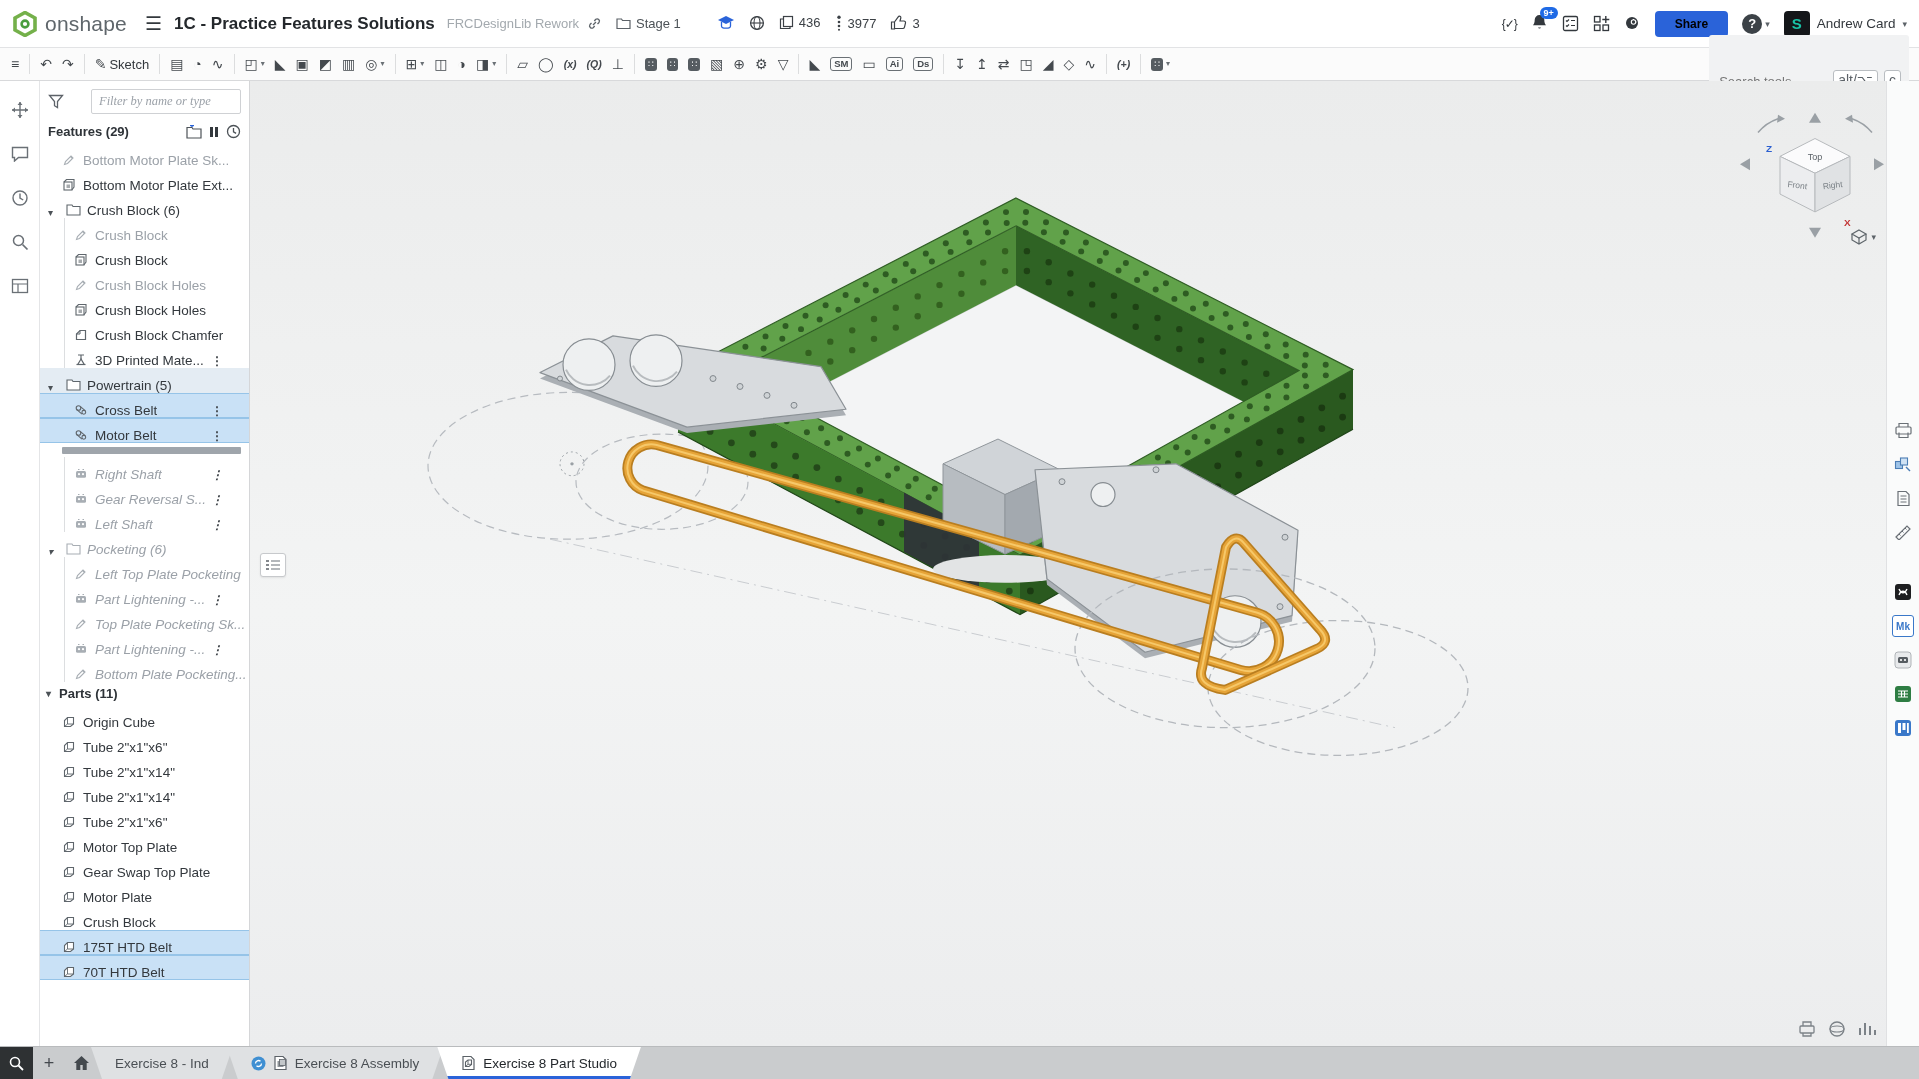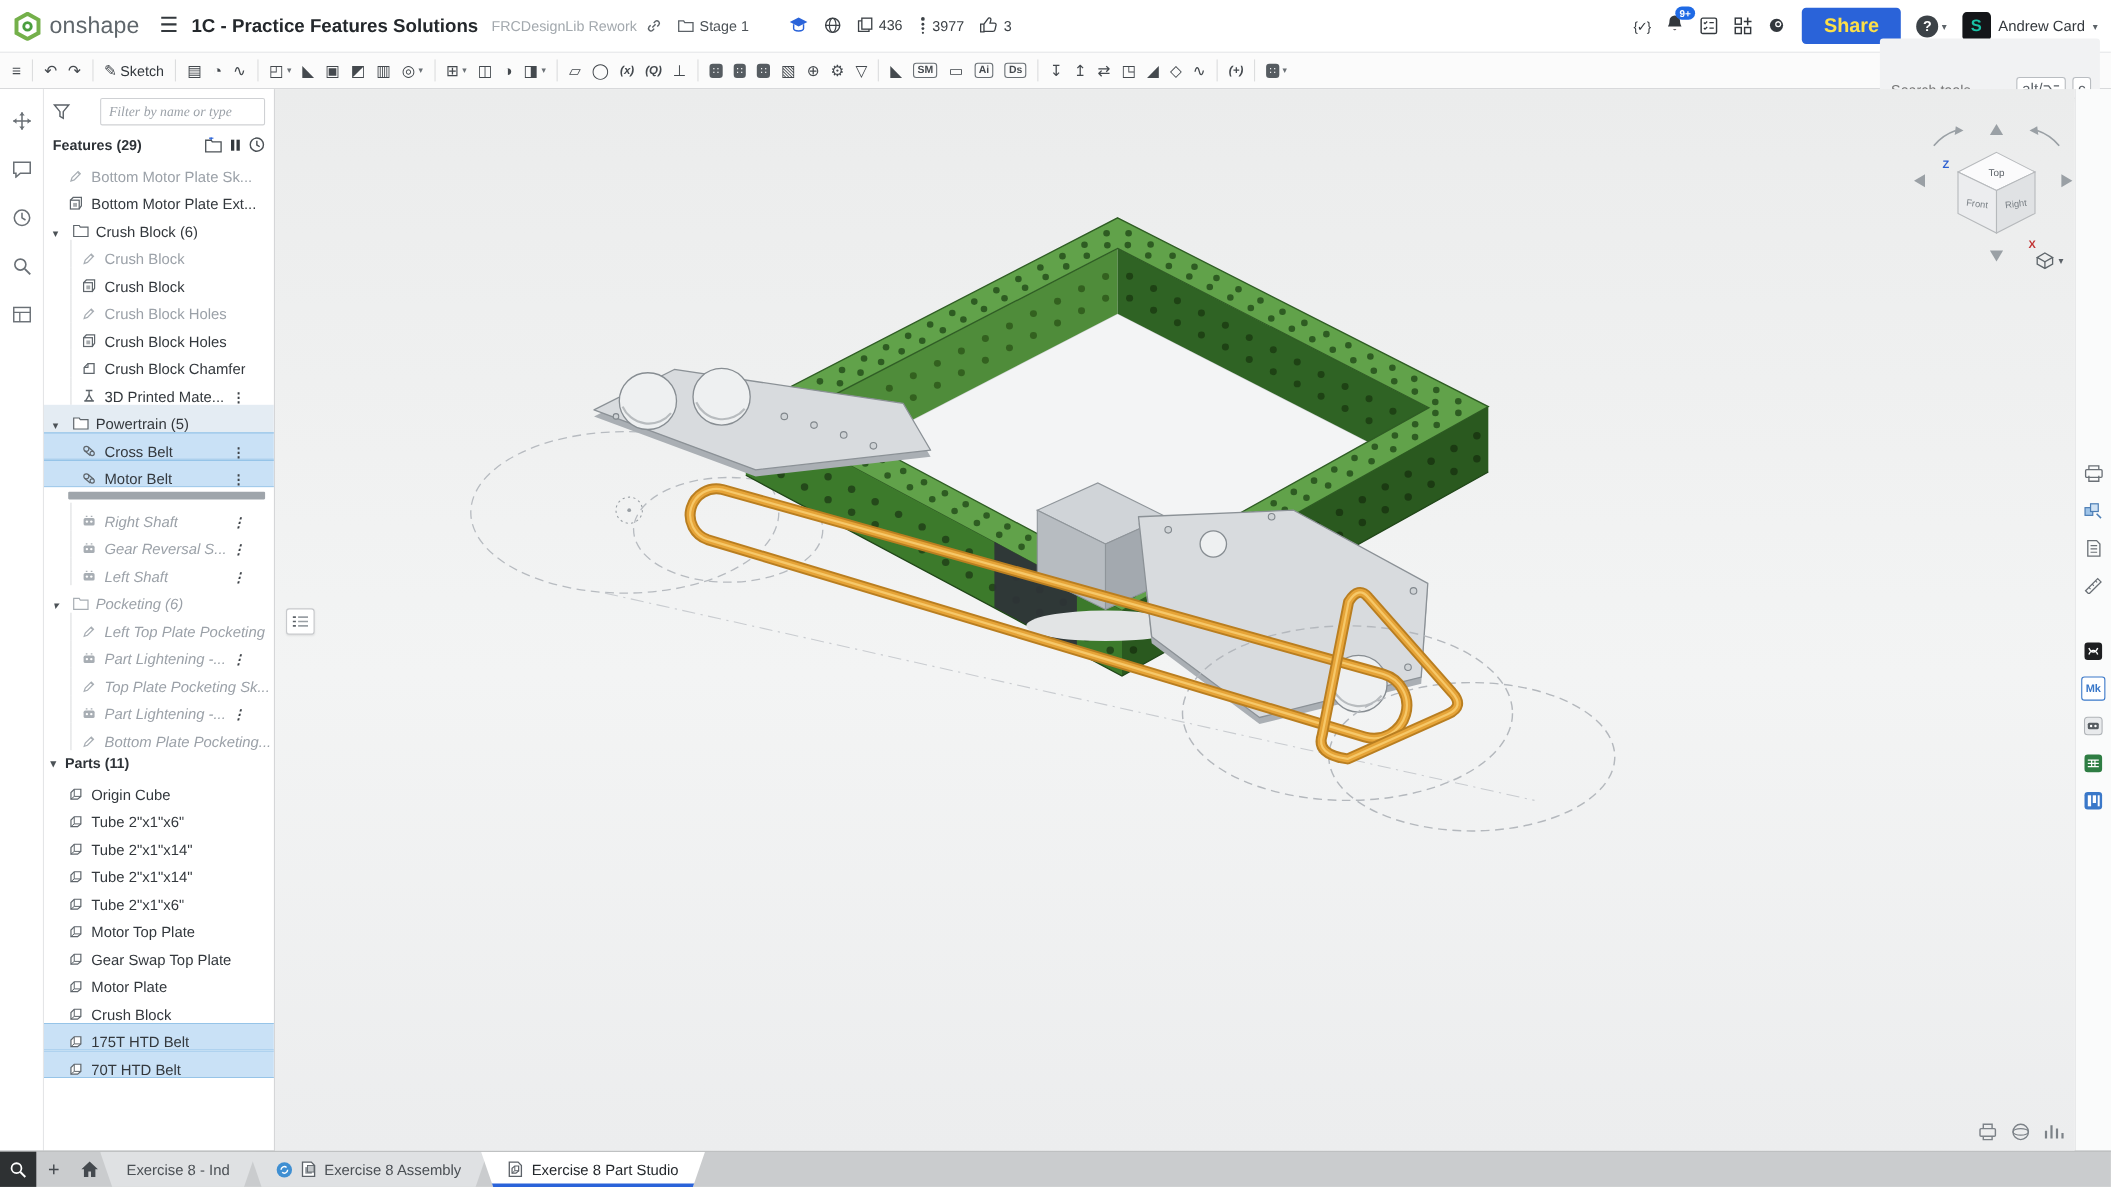--- a/index.html
+++ b/index.html
@@ -15,21 +15,21 @@
   .doc-title{font-size:17px;font-weight:bold;color:#24282c;white-space:nowrap;}
   .doc-subtitle{font-size:13px;color:#a3a9ae;margin-left:4px;white-space:nowrap;}
   .tb-ico{color:#5c6268;display:inline-flex;align-items:center;justify-content:center;}
   .workspace{font-size:13px;color:#4c5257;display:flex;align-items:center;gap:5px;margin-left:6px;}
   .stats{display:flex;align-items:flex-start;gap:14px;margin-left:28px;}
   .stat{display:flex;align-items:center;gap:5px;font-size:13px;color:#3c4146;}
   #topbar-right{margin-left:auto;display:flex;align-items:center;gap:14px;}
   .fs-glyph{font-size:12px;color:#33383d;letter-spacing:-1px;}
   .bell-wrap{position:relative;}
   .badge{position:absolute;top:-6px;right:-10px;background:#1f6ae5;color:#fff;font-size:9px;font-weight:bold;border-radius:7px;padding:1px 4px;}
-  .share-btn{background:#2a63d9;color:#fde047;font-size:18px;font-weight:bold;border:none;border-radius:4px;padding:6px 20px;cursor:pointer;}
+  .share-btn{background:#2a63d9;color:#000000;font-size:12px;font-weight:bold;border:none;border-radius:4px;padding:6px 20px;cursor:pointer;}
   .help-circle{width:20px;height:20px;border-radius:50%;background:#3c4247;color:#fff;font-size:13px;font-weight:bold;display:flex;align-items:center;justify-content:center;}
   .caret{font-size:9px;color:#5c6268;}
   .avatar{width:26px;height:26px;border-radius:4px;background:#141619;color:#19c2a6;font-weight:bold;font-size:15px;display:flex;align-items:center;justify-content:center;}
   .user-name{font-size:13.5px;color:#33383d;}
 
   
   #toolbar{height:33px;background:#fbfbfb;border-bottom:1px solid #d8d9db;display:flex;align-items:center;padding:0 6px;flex:0 0 auto;}
   .tgroup{display:flex;align-items:center;}
   .tdiv{width:1px;height:20px;background:#dcddde;margin:0 5px;}
   .tbtn{display:flex;align-items:center;gap:3px;padding:3px 5px;border-radius:3px;cursor:pointer;color:#44494e;font-size:14px;line-height:1;}

